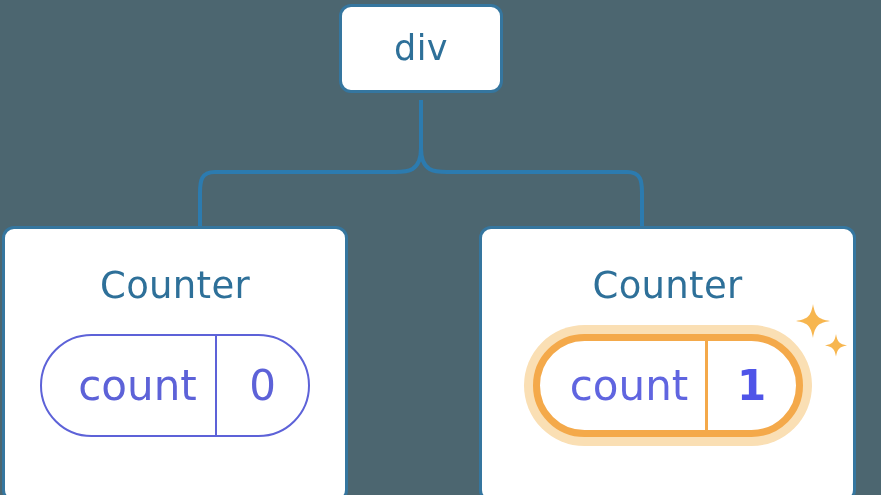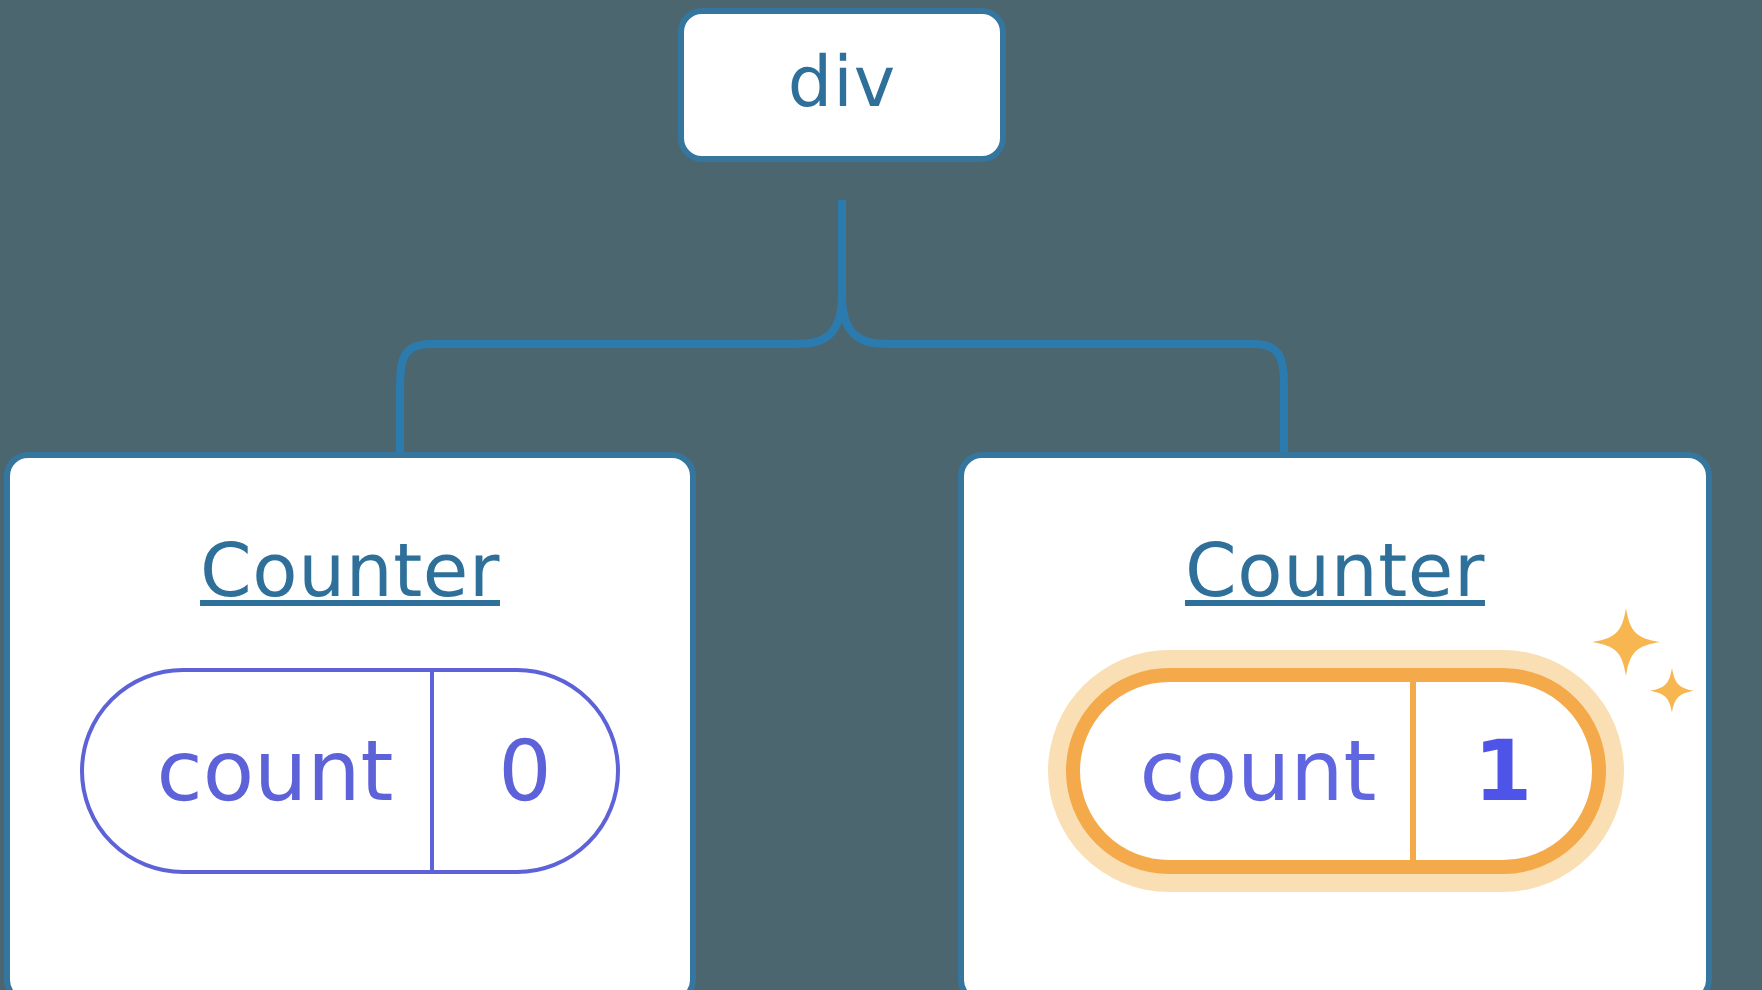--- a/index.html
+++ b/index.html
@@ -41,21 +41,21 @@
     display: flex;
     flex-direction: column;
     align-items: center;
   }
 
   
   #node-div {
     left: 339px;
     top: 4px;
     width: 164px;
-    height: 77px;
+    height: 89px;
     justify-content: center;
   }
   .node-title-root {
     color: #2e7099;
     font-size: 35px;
     line-height: 1;
     letter-spacing: 0.5px;
   }
 
   
@@ -72,21 +72,20 @@
     left: 479px;
     top: 226px;
     width: 377px;
   }
   .node-title {
     color: #2e7099;
     font-size: 37px;
     line-height: 1;
     letter-spacing: 0.3px;
     margin-bottom: 30px;
-    text-decoration: underline;
   }
 
   
   .pill-wrap {
     position: relative;
     display: flex;
     align-items: center;
     justify-content: center;
   }
   .pill {

